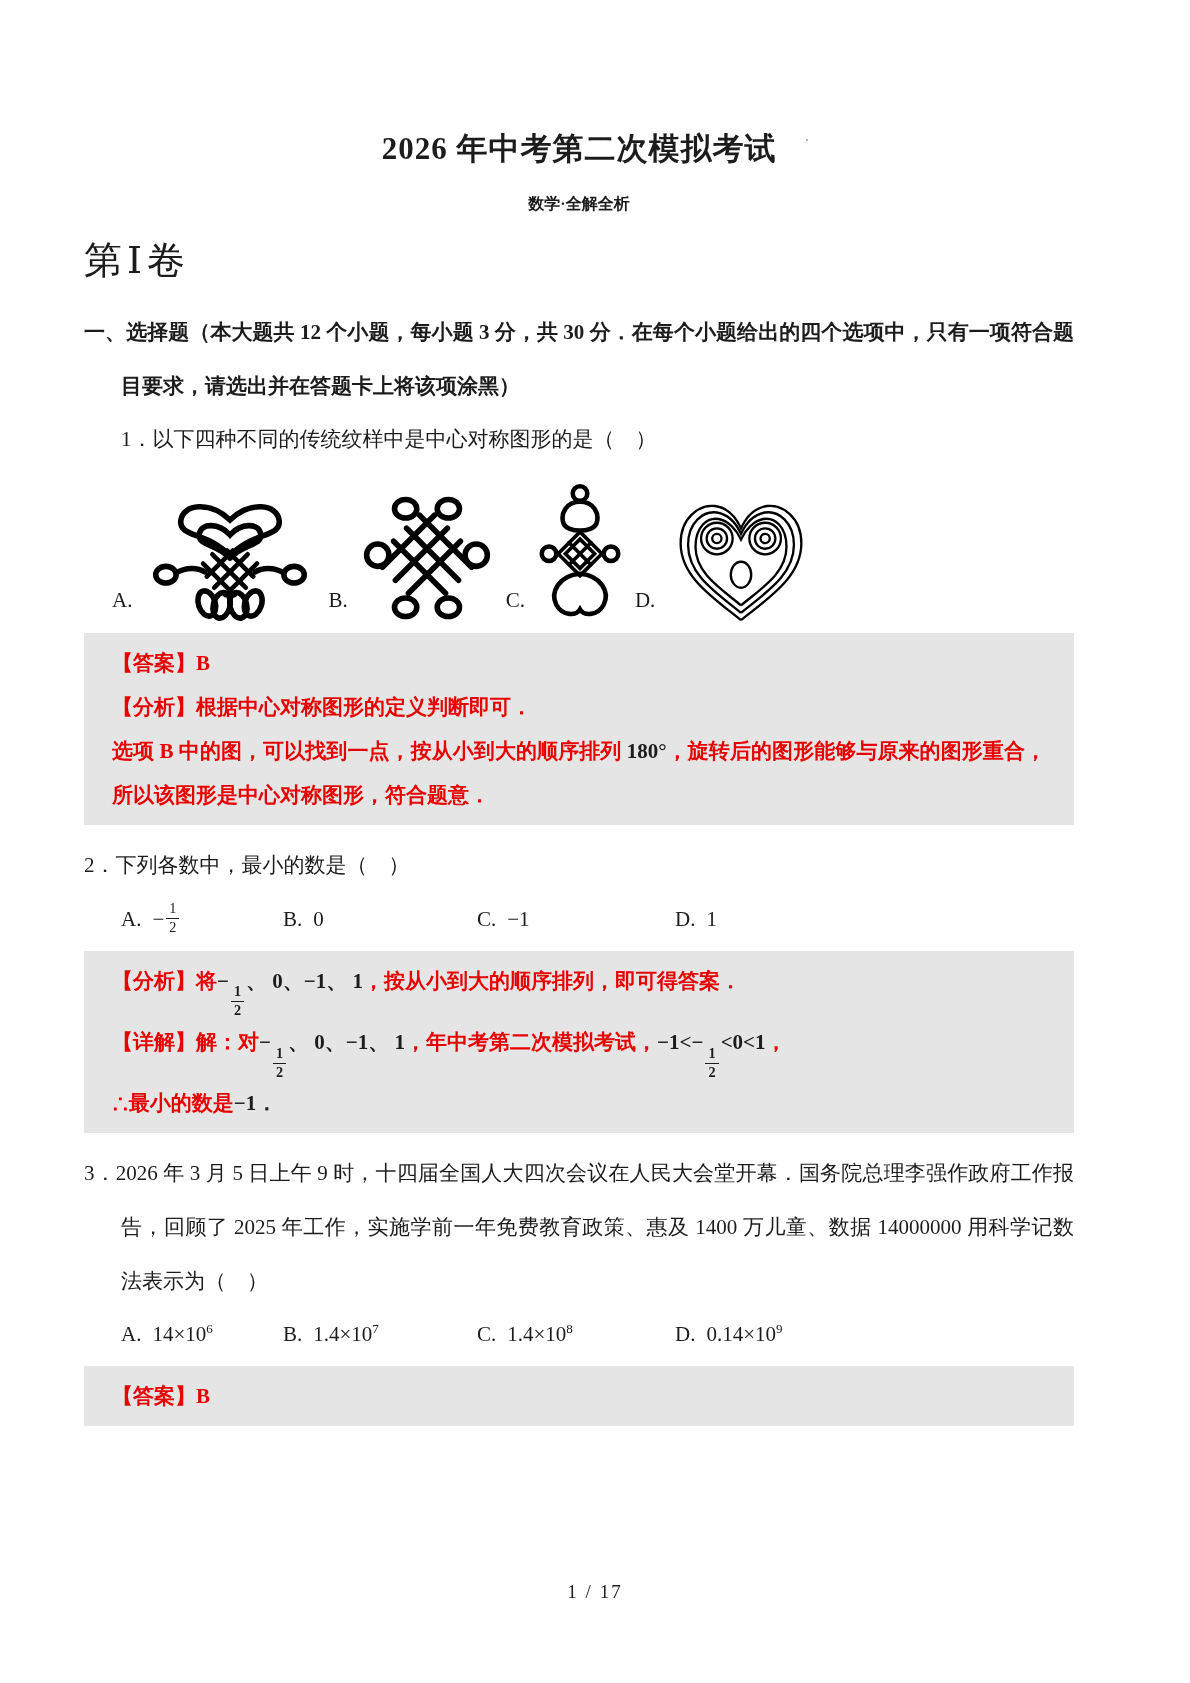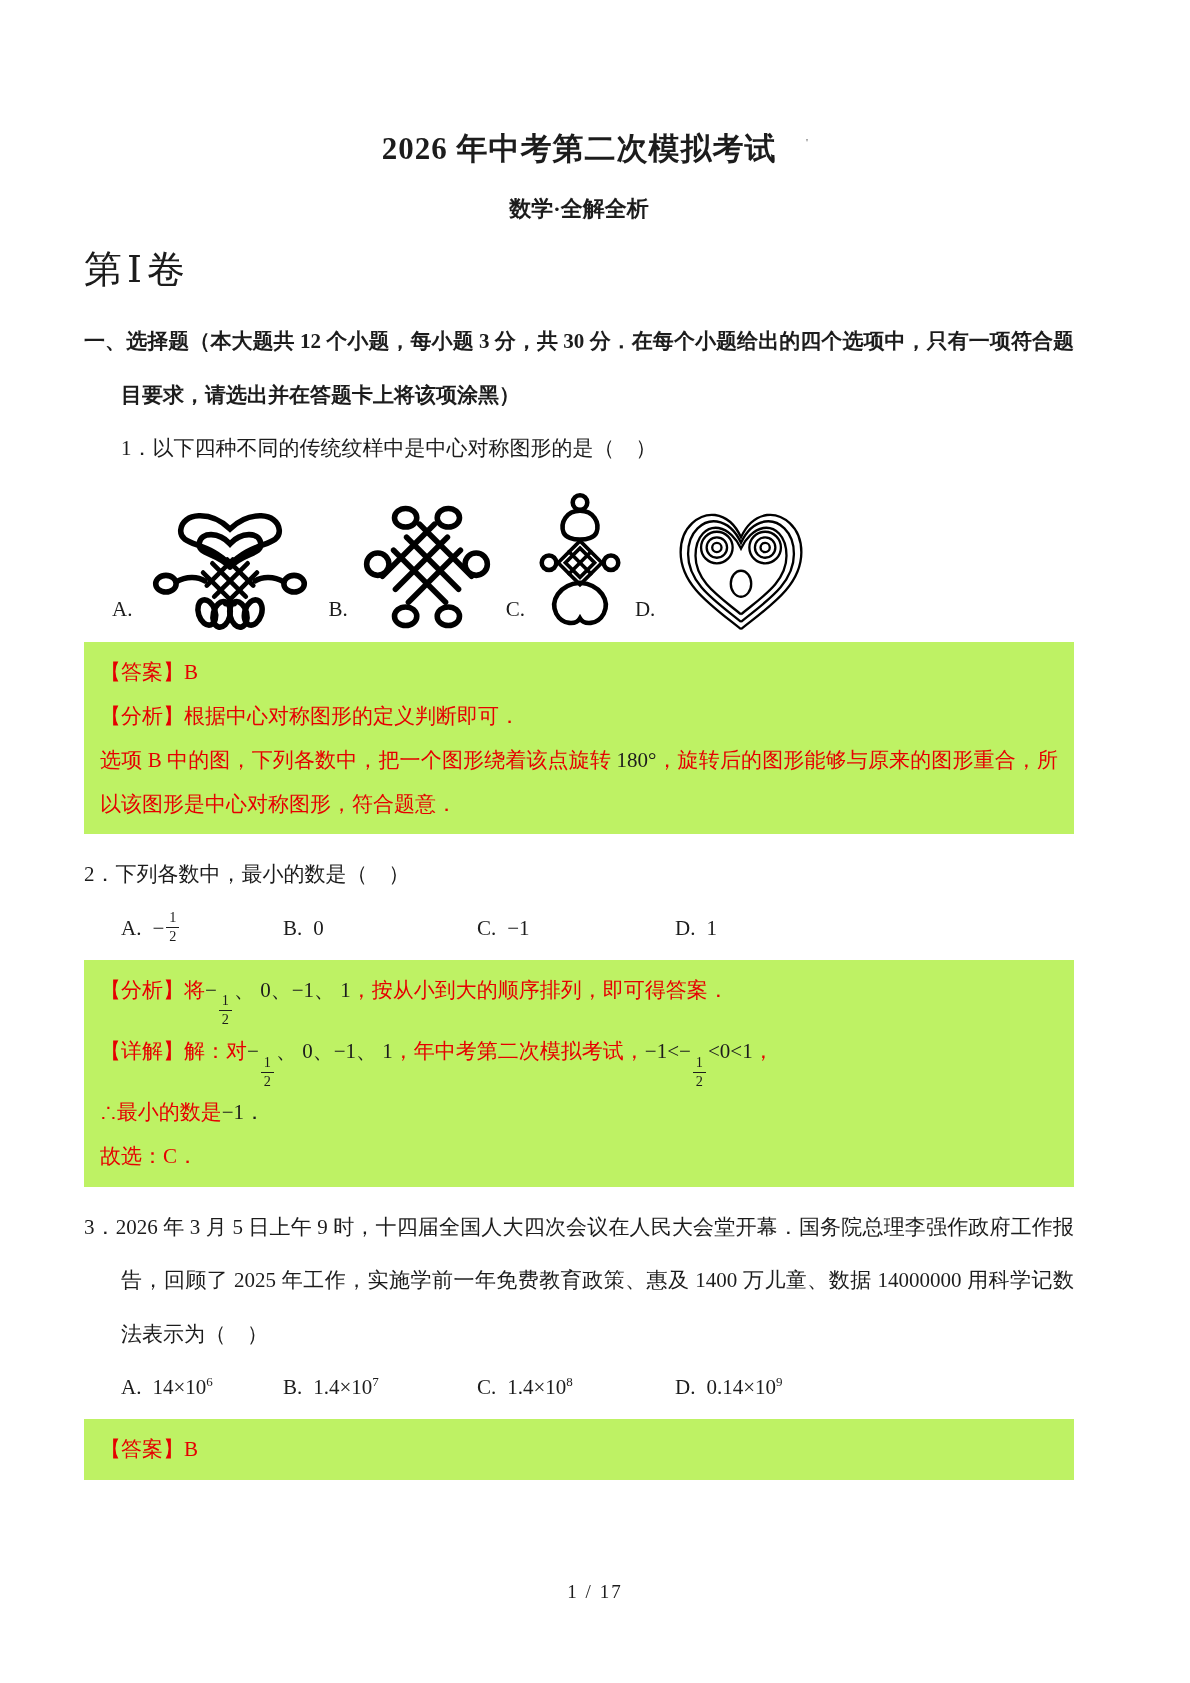--- a/index.html
+++ b/index.html
@@ -9,35 +9,35 @@
     margin:0 auto;
     background:#ffffff;
     font-family:"Liberation Serif","DejaVu Serif",serif;
     color:#1c1c1c;
     font-size:21px;
     overflow:hidden;
   }
   .content{position:absolute;left:84px;top:0;width:990px;}
   .stray{position:absolute;left:806px;top:136px;font-size:11px;color:#444;}
   h1.title{margin:128px 0 0 0;text-align:center;font-size:31px;font-weight:bold;letter-spacing:1px;}
-  h2.subtitle{margin:24px 0 0 0;text-align:center;font-size:22px;font-weight:bold;}
+  h2.subtitle{margin:24px 0 0 0;text-align:center;font-size:16px;font-weight:bold;}
   h2.volume{margin:20px 0 0 0;text-align:left;font-size:38px;font-weight:400;letter-spacing:5px;}
   p{margin:0;}
   .intro{margin-top:20px;font-weight:bold;line-height:2.55;text-align:justify;}
   .hang{padding-left:37px;text-indent:-37px;}
   .qtext{line-height:2.55;text-align:justify;}
   .ind{margin-left:37px;}
   .figures{display:flex;align-items:flex-end;gap:14px;margin:6px 0 10px 28px;height:150px;}
   .figlabel{line-height:1;margin-bottom:12px;}
   svg.pat{display:block;}
   .patA{width:168px;height:130px;}
   .patB{width:130px;height:130px;}
   .patC{width:82px;height:144px;}
   .patD{width:144px;height:130px;}
-  .answer-box{background:#bef264;padding:8px 16px;margin:8px 0 14px 0;}
+  .answer-box{background:#e5e5e5;padding:8px 28px;margin:8px 0 14px 0;font-weight:bold;}
   .answer-box p{line-height:2.1;text-align:justify;}
   .red{color:#e60000;}
   .blk{color:#1c1c1c;}
   .optrow{display:flex;margin:2px 0 6px 37px;line-height:2.3;align-items:center;}
   .opt{display:inline-flex;align-items:center;}
   .opt .olabel{margin-right:11px;}
   .w1{width:162px;}.w2{width:194px;}.w3{width:198px;}
   .frac{display:inline-flex;flex-direction:column;align-items:center;vertical-align:-0.6em;font-size:0.68em;line-height:1.25;margin:0 2px;}
   .fnum{padding:0 3px;}
   .fden{border-top:1.7px solid currentColor;padding:0 3px;}
@@ -132,21 +132,21 @@
             <circle cx="101" cy="49" r="11"></circle>
             <circle cx="101" cy="49" r="5"></circle>
           <ellipse cx="75" cy="88" rx="11" ry="14"></ellipse>
         </g>
       </svg>
     </div>
 
     <div class="answer-box">
       <p><span class="red">【答案】</span><span class="red">B</span></p>
       <p><span class="red">【分析】</span><span class="red">根据中心对称图形的定义判断即可．</span></p>
-      <p><span class="red">选项 B 中的图，下列各数中，把一个图形绕着该点旋转 </span><span class="blk">180°</span><span class="red">，旋转后的图形能够与原来的图形重合，所以该图形是中心对称图形，符合题意．</span></p>
+      <p><span class="red">选项 B 中的图，可以找到一点，按从小到大的顺序排列 </span><span class="blk">180°</span><span class="red">，旋转后的图形能够与原来的图形重合，所以该图形是中心对称图形，符合题意．</span></p>
     </div>
 
     <p class="qtext hang">2．下列各数中，最小的数是（　）</p>
 
     <div class="optrow">
       <span class="opt w1">
         <span class="olabel">A.</span>
         <span class="blk">−</span>
         <span class="frac blk">
             <span class="fnum">1</span>
@@ -173,21 +173,20 @@
             <span class="fden">2</span>
           </span><span class="blk">、 0、−1、 1</span><span class="red">，按从小到大的顺序排列，即可得答案．</span></p>
       <p><span class="red">【详解】</span><span class="red">解：对</span><span class="blk">−</span><span class="frac blk">
             <span class="fnum">1</span>
             <span class="fden">2</span>
           </span><span class="blk">、 0、−1、 1</span><span class="red">，年中考第二次模拟考试，</span><span class="blk">−1&lt;−</span><span class="frac blk">
             <span class="fnum">1</span>
             <span class="fden">2</span>
           </span><span class="blk">&lt;0&lt;1</span><span class="red">，</span></p>
       <p><span class="red">∴最小的数是</span><span class="blk">−1．</span></p>
-      <p><span class="red">故选：C．</span></p>
     </div>
 
     <p class="qtext hang">3．2026 年 3 月 5 日上午 9 时，十四届全国人大四次会议在人民大会堂开幕．国务院总理李强作政府工作报告，回顾了 2025 年工作，实施学前一年免费教育政策、惠及 1400 万儿童、数据 14000000 用科学记数法表示为（　）</p>
 
     <div class="optrow">
       <span class="opt w1">
         <span class="olabel">A.</span>
         <span><span>14×10</span><sup>6</sup></span>
       </span>
       <span class="opt w2">

